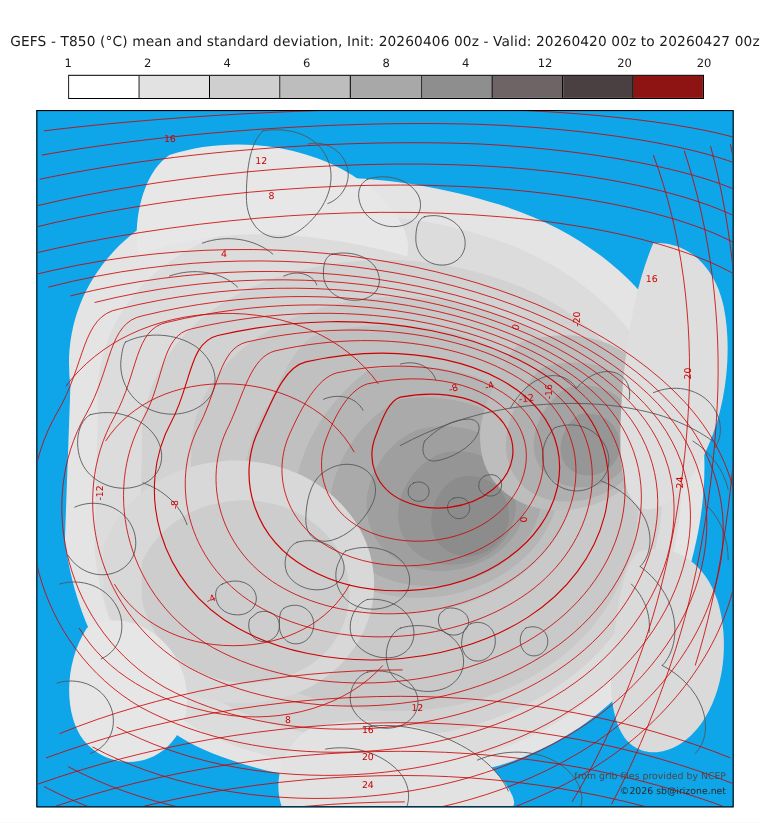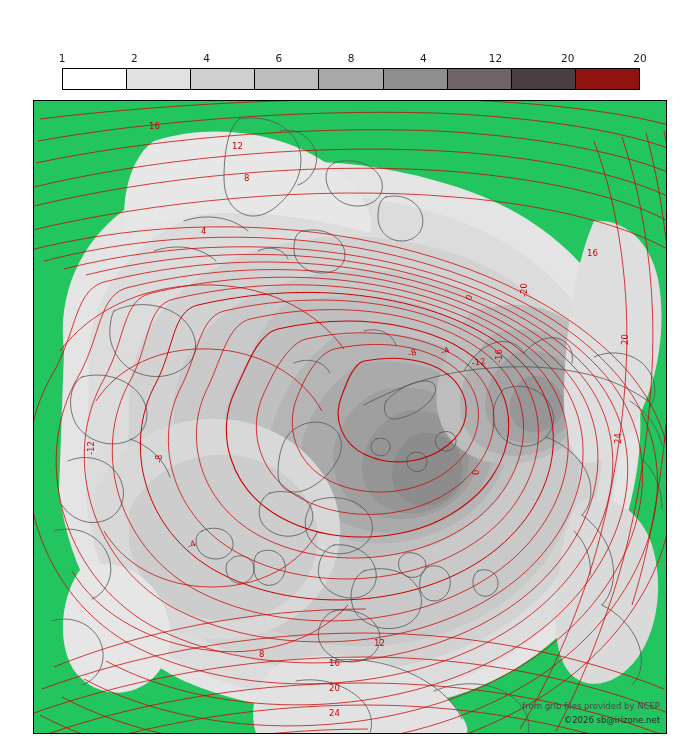--- a/index.html
+++ b/index.html
@@ -71,38 +71,39 @@
   
   #map-frame {
     position: absolute;
     left: 33px;
     top: 100px;
     width: 634px;
     height: 634px;
     border: 1px solid #000;
     box-sizing: border-box;
     overflow: hidden;
-    background: #22c55e;
+    background: #0ea5e9;
   }
   #map-svg { display: block; }
   .credit {
     position: absolute;
     right: 6px;
     font-size: 8.5px;
     color: #4a4a4a;
     text-align: right;
   }
   .credit.line1 { bottom: 22px; }
   .credit.line2 { bottom: 8px; color: #2b2b2b; margin-top: 15px; }
 </style>
 </head>
 <body>
 
 <div id="page">
 
+  <div class="title">GEFS - T850 (°C) mean and standard deviation, Init: 20260406 00z - Valid: 20260420 00z to 20260427 00z</div>
 
   <div id="colorbar-wrap">
     <div id="colorbar-ticks">
       <span style="left:0%">1</span>
       <span style="left:12.5%">2</span>
       <span style="left:25%">4</span>
       <span style="left:37.5%">6</span>
       <span style="left:50%">8</span>
       <span style="left:62.5%">4</span>
       <span style="left:75%">12</span>

